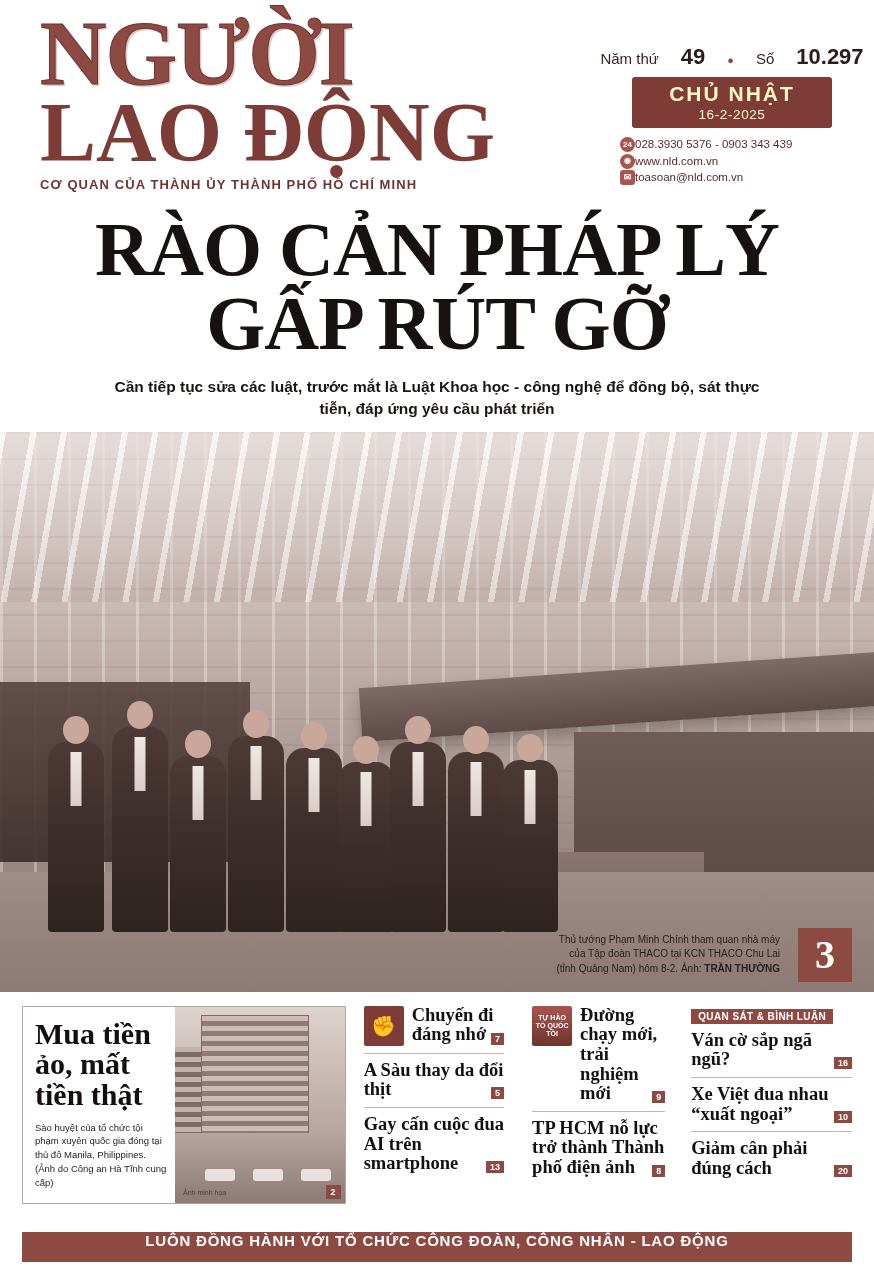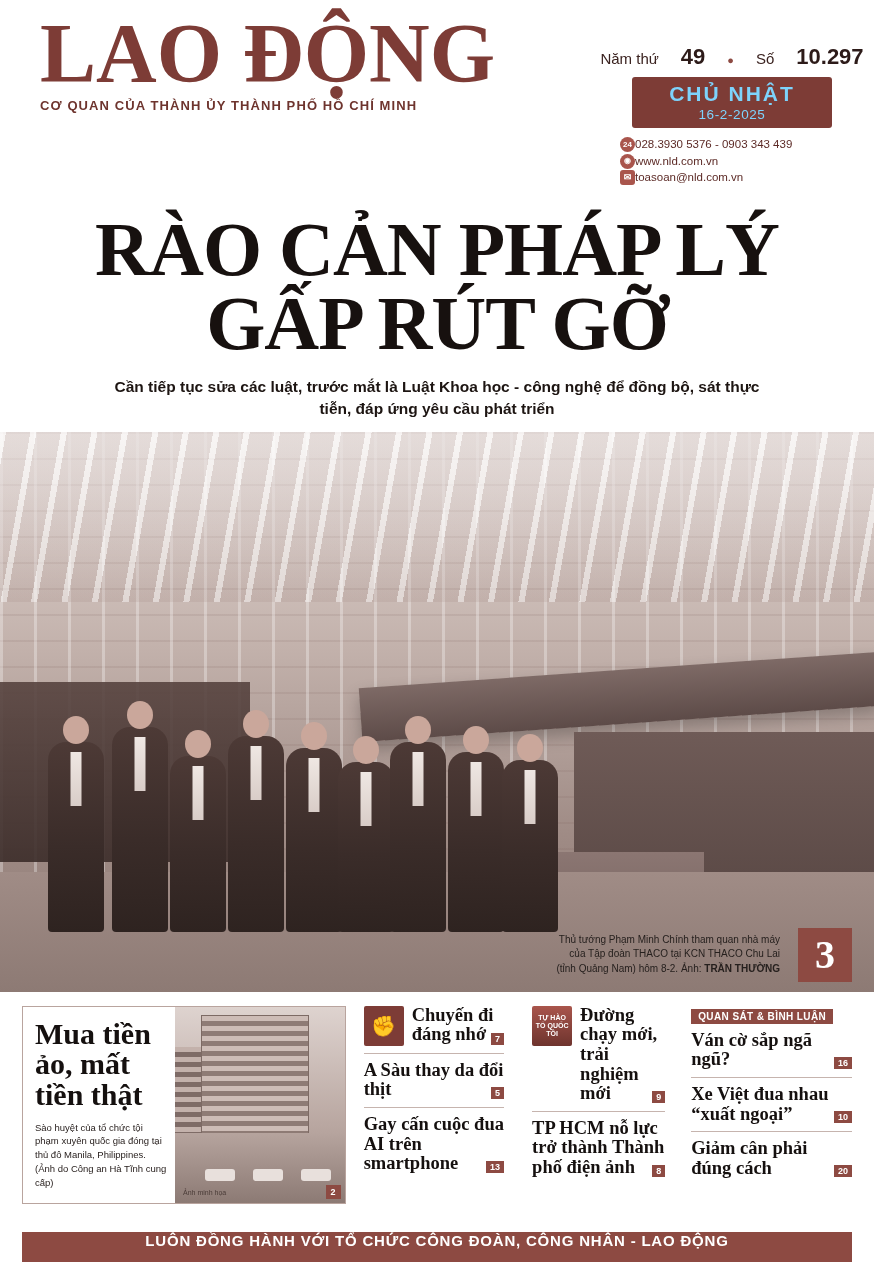--- a/index.html
+++ b/index.html
@@ -66,21 +66,21 @@
     justify-content: center;
     gap: 22px;
     white-space: nowrap;
   }
   .issue-line .big { font-size: 22px; font-weight: bold; color: #2d1b19; }
   .issue-line .dot { color: #8d4a42; font-size: 11px; }
   .date-box {
     margin: 7px auto 0;
     width: 200px;
     background: #7d3c36;
-    color: #7dd3fc;
+    color: #fef9c3;
     border-radius: 3px;
     padding: 5px 0 6px;
   }
   .date-box .dow {
     font-size: 21px; font-weight: bold; letter-spacing: 2px;
   }
   .date-box .date {
     font-size: 13.5px; letter-spacing: 0.6px; margin-top: 1px;
   }
   .contact {
@@ -348,20 +348,21 @@
     letter-spacing: .8px;
   }
 </style>
 </head>
 <body>
 
 <div class="page">
 
   <div class="masthead">
     <div class="logo-block">
+      <div class="logo-line1">NGƯỜI</div>
       <div class="logo-line2">LAO ĐỘNG</div>
       <div class="logo-sub">CƠ QUAN CỦA THÀNH ỦY THÀNH PHỐ HỒ CHÍ MINH</div>
     </div>
 
     <div class="masthead-right">
       <div class="issue-line">
         <span>Năm thứ</span>
         <span class="big">49</span>
         <span class="dot">●</span>
         <span>Số</span>

